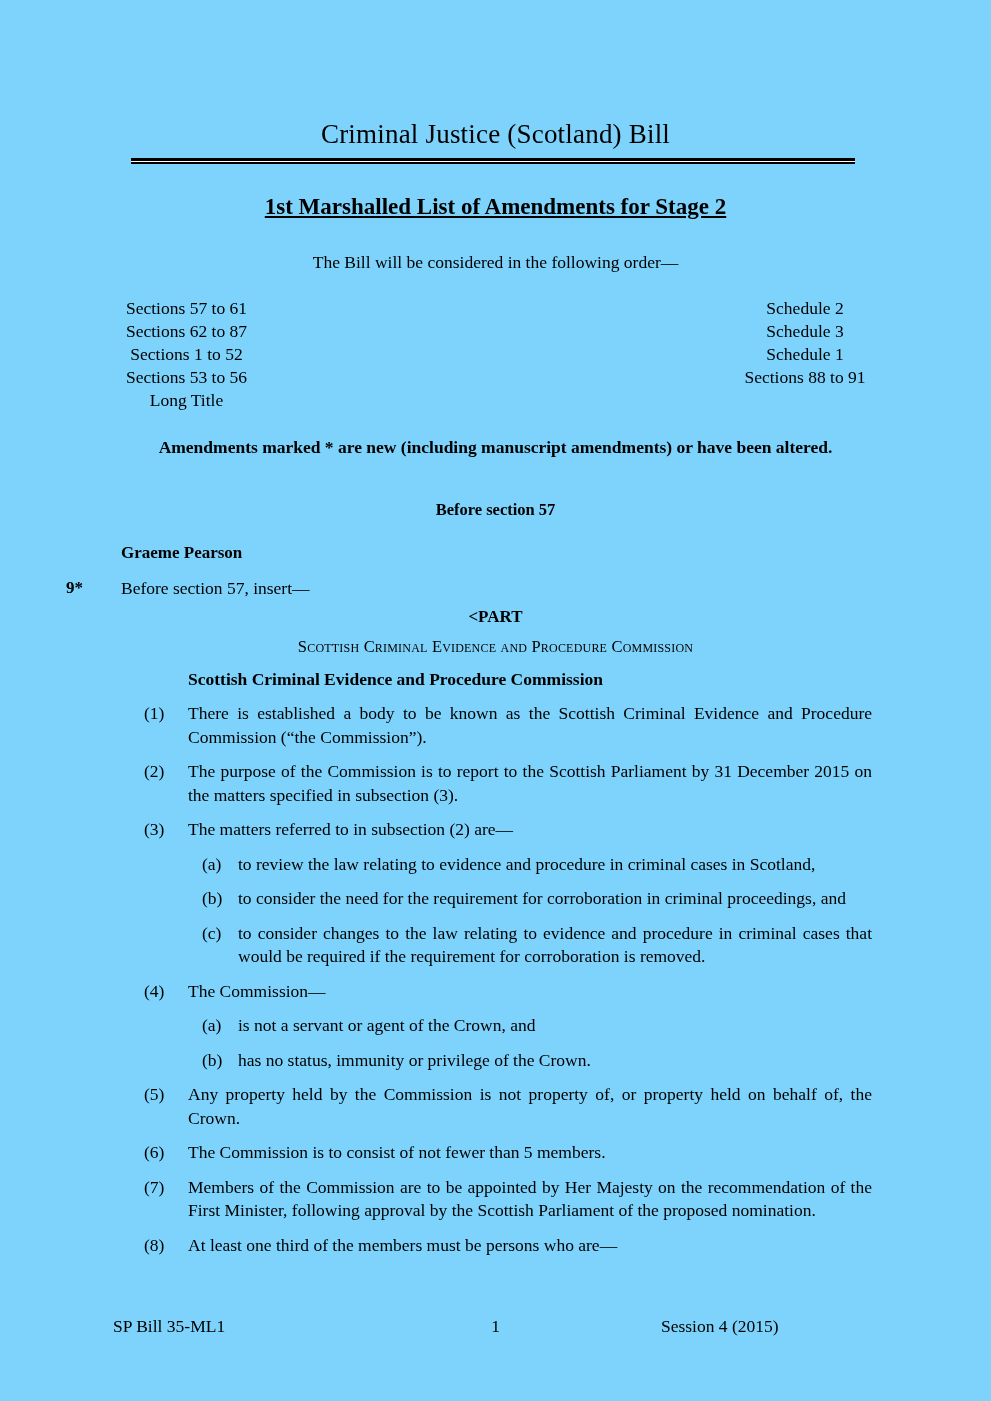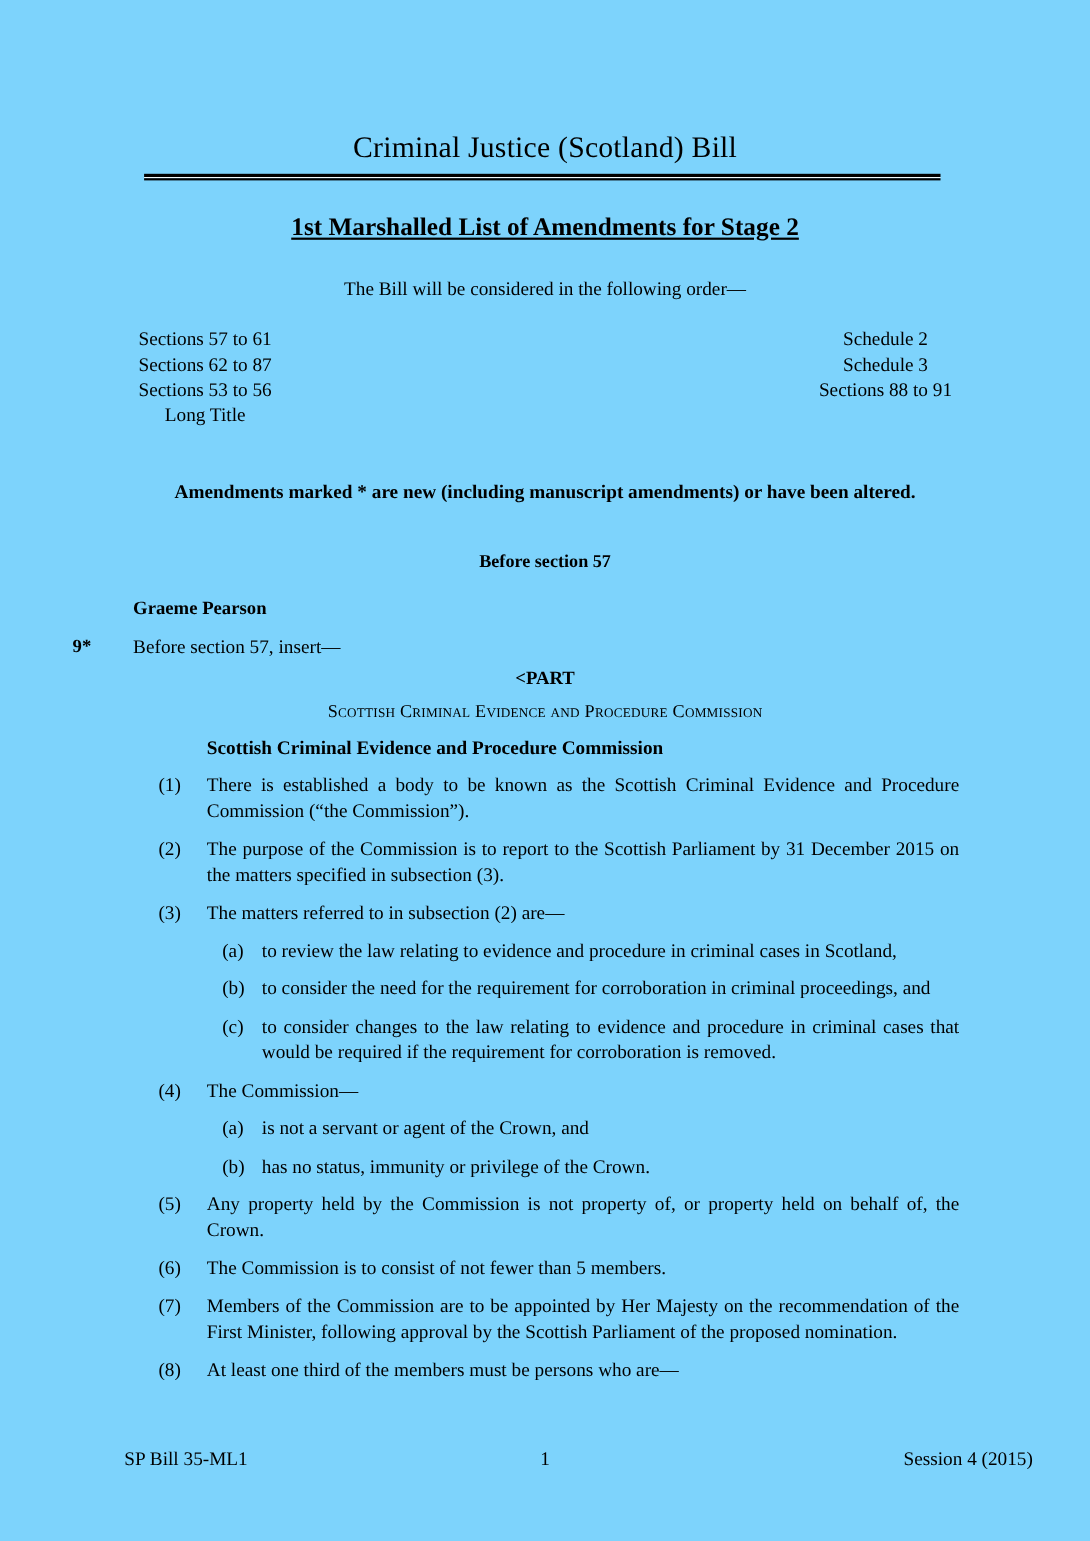--- a/index.html
+++ b/index.html
@@ -255,21 +255,21 @@
   }
   .footer-center {
     width: 331px;
     text-align: center;
     box-sizing: border-box;
   }
   .footer-right {
     width: 330px;
     padding-right: 52px;
     box-sizing: border-box;
-    text-align: right;
+    text-align: left;
   }
 </style>
 </head>
 <body>
 
 <div class="page">
 
   <div class="doc-title">Criminal Justice (Scotland) Bill</div>
 
   <div class="rule-double">
@@ -285,20 +285,24 @@
   <div class="order-table">
     <div class="order-row">
       <div class="order-col-left">Sections 57 to 61</div>
       <div class="order-col-right">Schedule 2</div>
     </div>
     <div class="order-row">
       <div class="order-col-left">Sections 62 to 87</div>
       <div class="order-col-right">Schedule 3</div>
     </div>
     <div class="order-row">
+      <div class="order-col-left">Sections 1 to 52</div>
+      <div class="order-col-right">Schedule 1</div>
+    </div>
+    <div class="order-row">
       <div class="order-col-left">Sections 53 to 56</div>
       <div class="order-col-right">Sections 88 to 91</div>
     </div>
     <div class="order-row">
       <div class="order-col-left">Long Title</div>
       <div class="order-col-right"></div>
     </div>
   </div>
 
   <div class="note-line">Amendments marked * are new (including manuscript amendments) or have been altered.</div>

